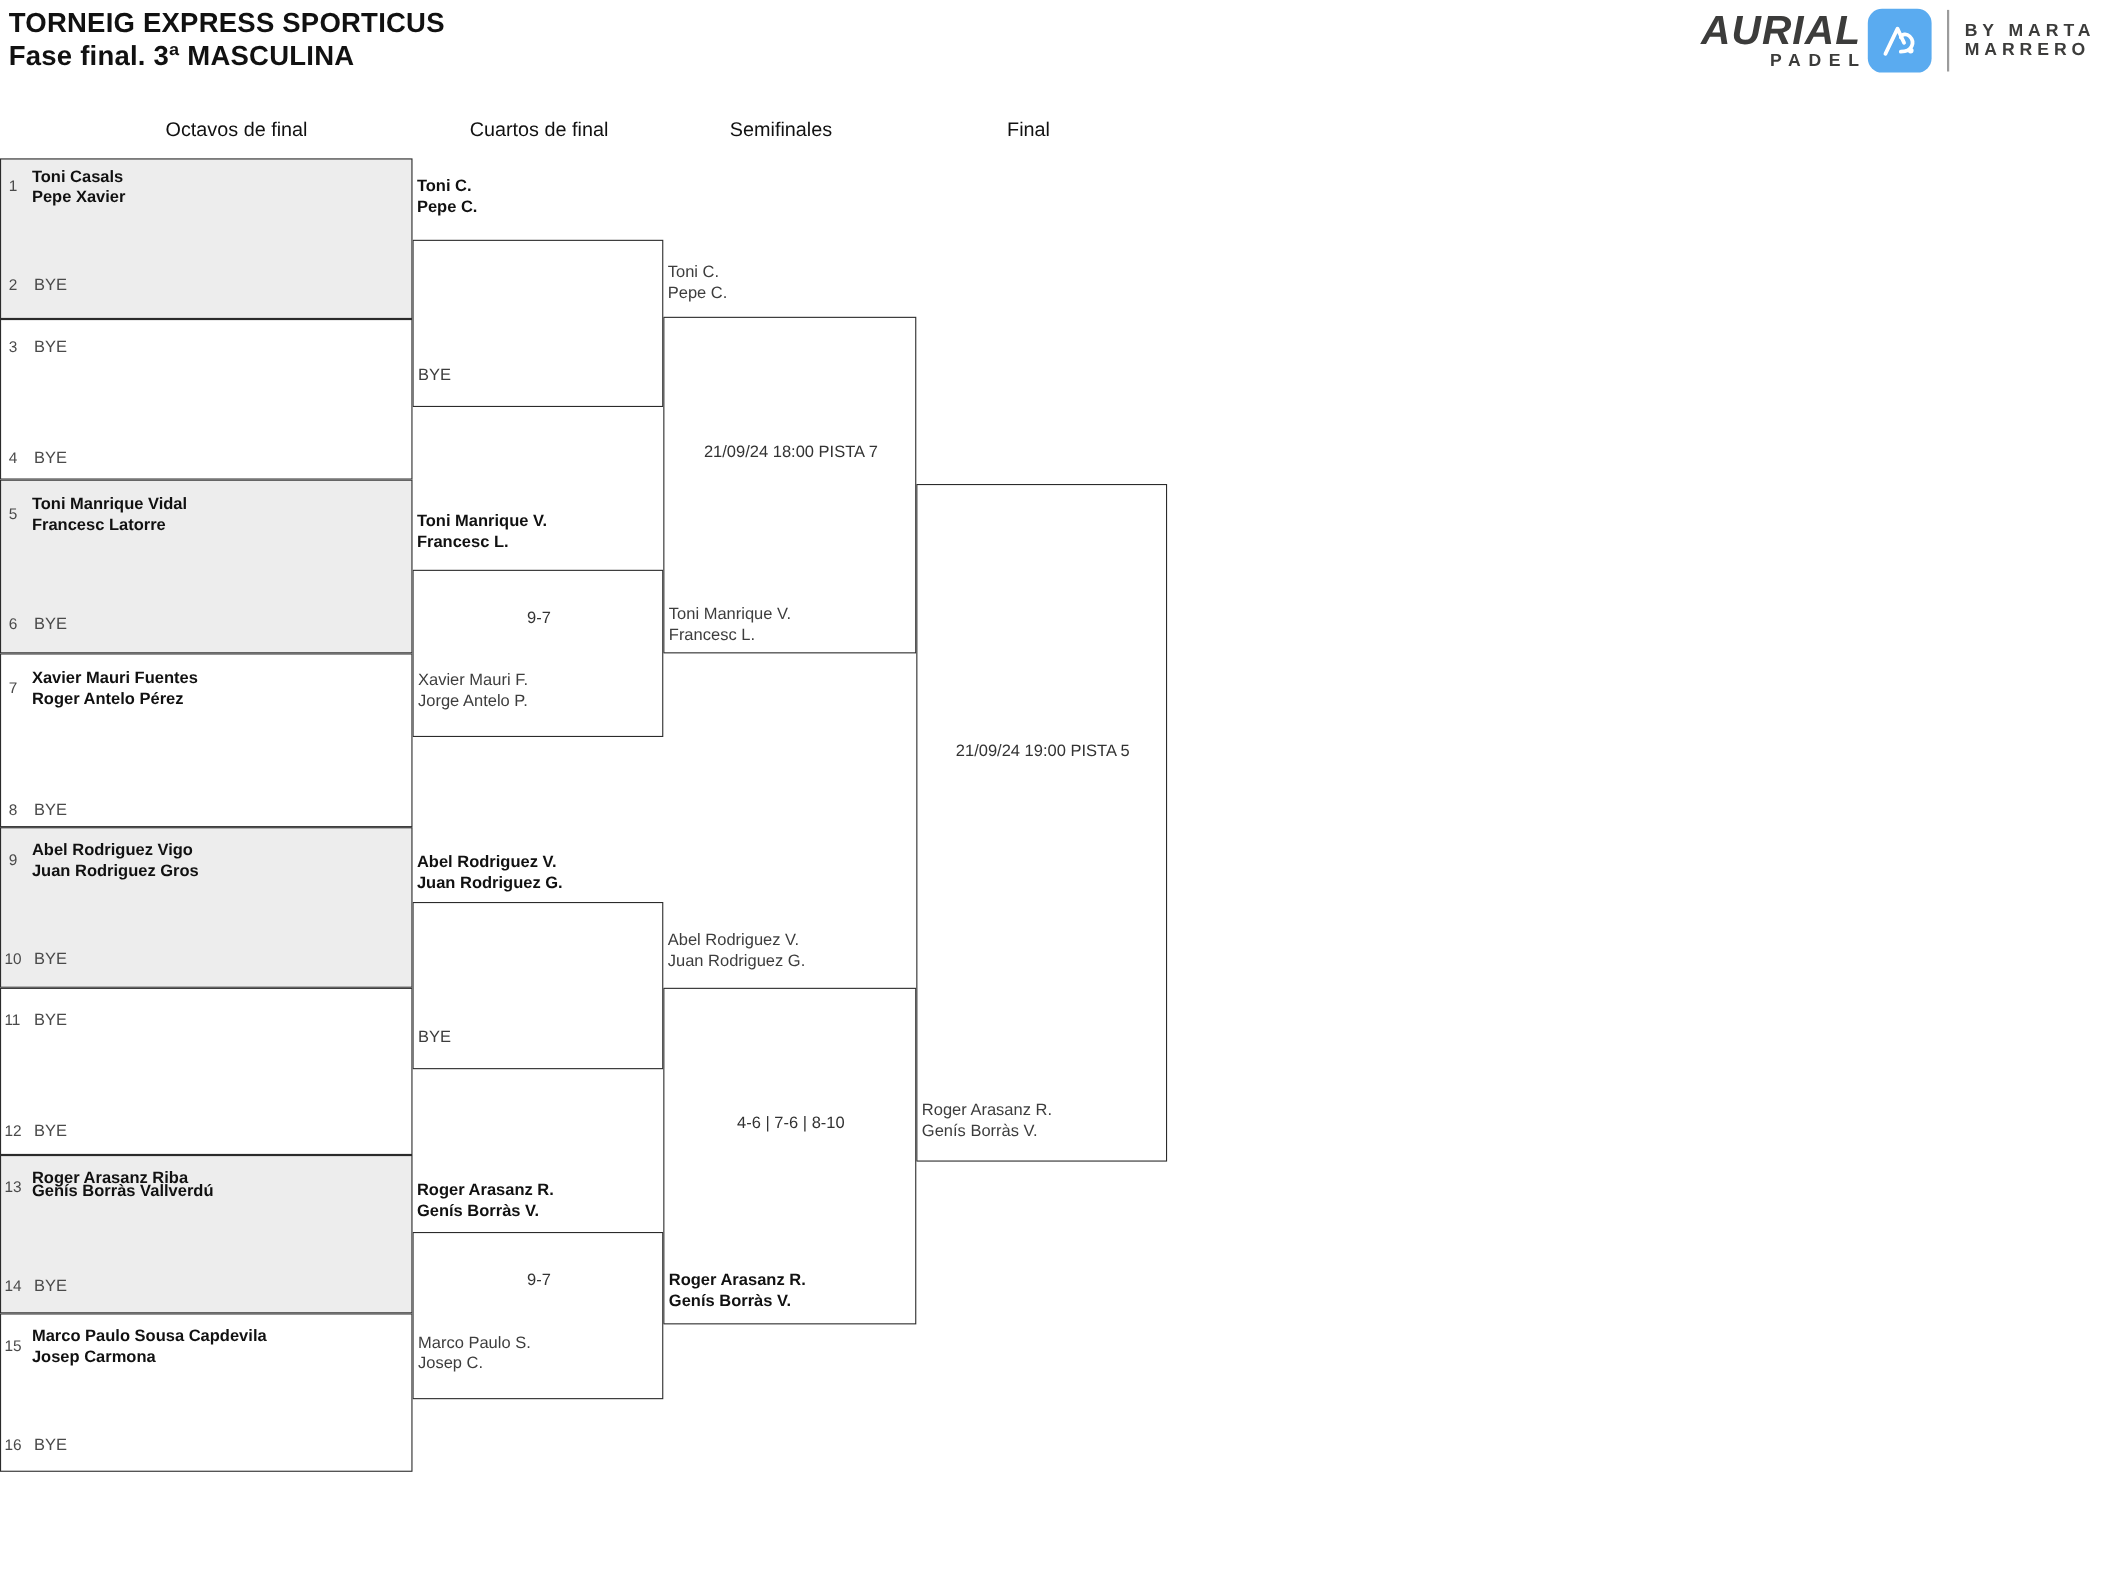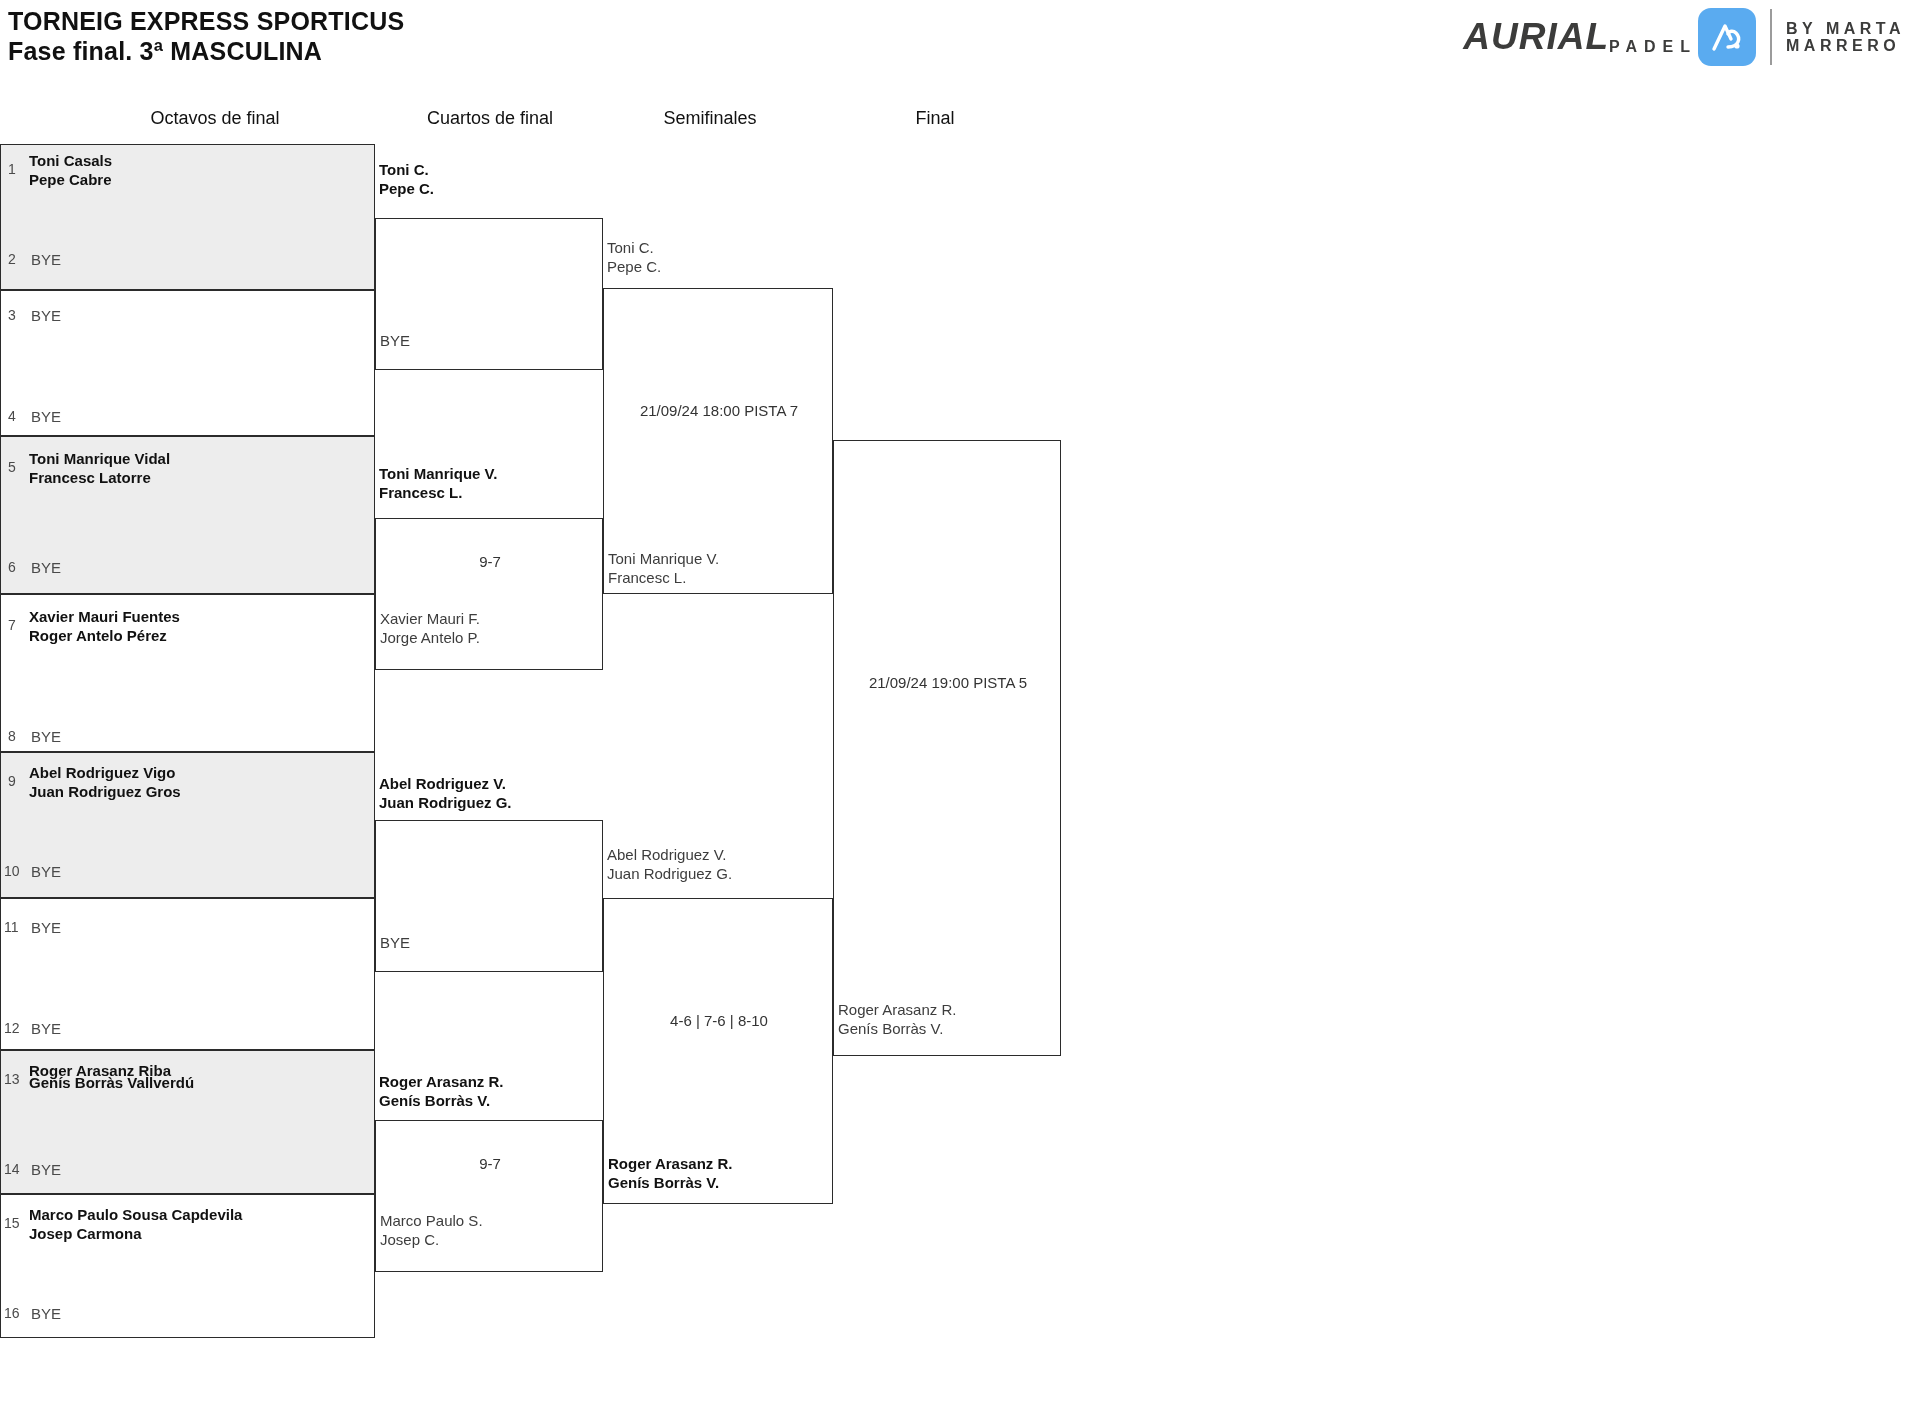--- a/index.html
+++ b/index.html
@@ -17,21 +17,21 @@
   .title-line1 {
     font-size: 25px; font-weight: bold; letter-spacing: .2px;
     line-height: 30px; color: #111;
   }
   .title-line2 {
     font-size: 25px; font-weight: bold; letter-spacing: .2px;
     line-height: 30px; color: #111;
   }
 
   .logo { position: absolute; right: 14px; top: 6px; display: flex; align-items: center; height: 62px; }
-  .logo-word { display: flex; flex-direction: row; align-items: flex-end; margin-right: 6px; }
+  .logo-word { display: flex; flex-direction: column; align-items: flex-end; margin-right: 6px; }
   .logo-aurial {
     font-size: 37px; font-weight: bold; font-style: italic;
     letter-spacing: 1px; color: #3c3c3b; line-height: 38px;
   }
   .logo-padel {
     font-size: 16px; font-weight: bold; letter-spacing: 7px;
     color: #3c3c3b; line-height: 18px; margin-right: -5px;
   }
   .logo-mark {
     width: 58px; height: 58px; border-radius: 13px; background: #5aabf0;
@@ -115,21 +115,21 @@
   </div>
 
   <div class="round-head" style="left:60px;  width:310px;">Octavos de final</div>
   <div class="round-head" style="left:300px; width:380px;">Cuartos de final</div>
   <div class="round-head" style="left:530px; width:360px;">Semifinales</div>
   <div class="round-head" style="left:790px; width:290px;">Final</div>
 
   <div class="box shaded" style="left:0px; top:144px; width:375px; height:146px;">
     <div class="seedno" style="top:16px;">1</div>
     <div class="seedname bold" style="top:6px;">Toni Casals</div>
-    <div class="seedname bold" style="top:25px;">Pepe Cabre</div>
+    <div class="seedname bold" style="top:25px;">Pepe Xavier</div>
     <div class="seedno" style="top:106px;">2</div>
     <div class="seedbye" style="top:106px;">BYE</div>
   </div>
 
   <div class="box" style="left:0px; top:290px; width:375px; height:146px;">
     <div class="seedno" style="top:16px;">3</div>
     <div class="seedbye" style="top:16px;">BYE</div>
     <div class="seedno" style="top:117px;">4</div>
     <div class="seedbye" style="top:117px;">BYE</div>
   </div>

